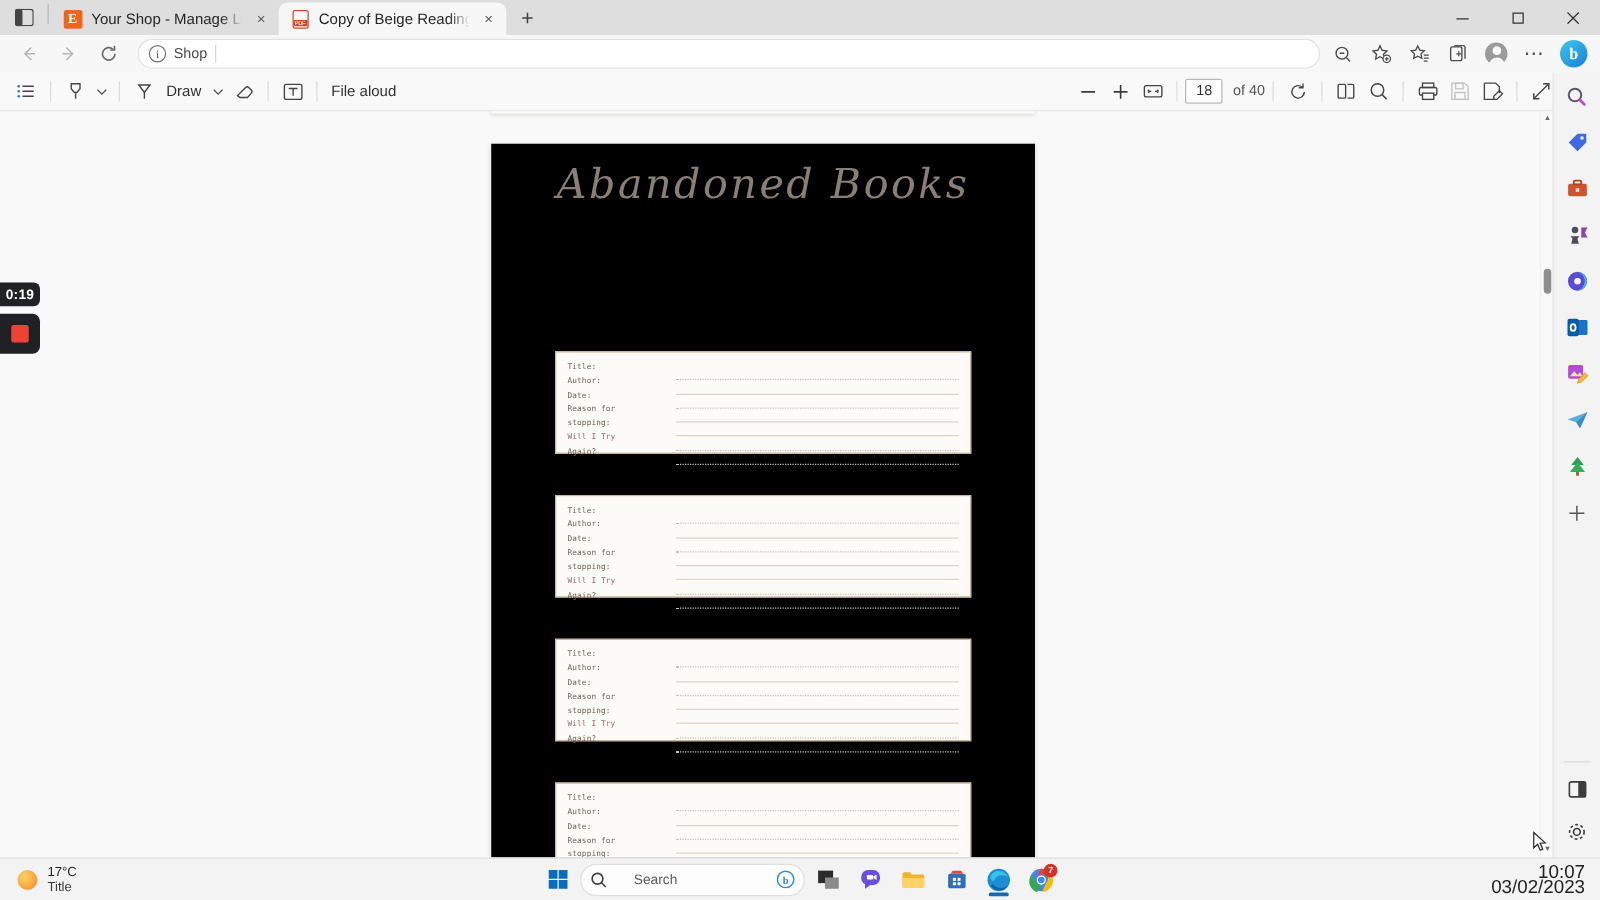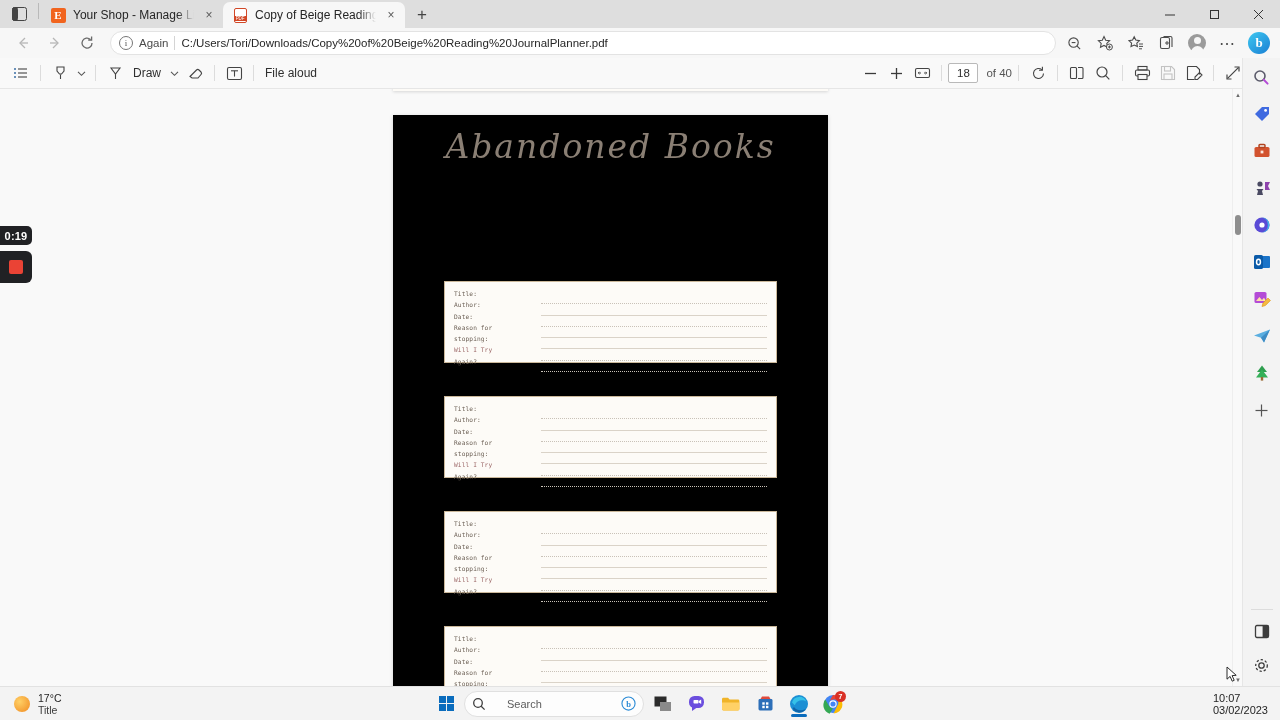--- a/index.html
+++ b/index.html
@@ -197,21 +197,21 @@
   .search-txt { font-size: 11px; color: #5c5c5c; flex: 1 1 auto; }
   .tb-app { width: 30px; height: 28px; display: flex; align-items: center; justify-content: center; position: relative; }
   .tb-app.active::after {
     content:""; position:absolute; bottom:1px; left:7px; width:16px; height:2.5px; background:#0a6cbd; border-radius:2px;
   }
   .badge {
     position: absolute; top: 1px; right: 2px; width: 11px; height: 11px; border-radius: 50%;
     background: #d93025; color: #fff; font-size: 7px; line-height: 11px; text-align: center; font-weight: bold;
   }
   .tray { margin-left: auto; display: flex; align-items: center; gap: 10px; padding-right: 12px; }
-  .clock { font-size: 11px; line-height: 12px; color: #1f1f1f; text-align: left; }
+  .clock { font-size: 15px; line-height: 12px; color: #1f1f1f; text-align: right; }
   .cursor { position: absolute; left: 1226px; bottom: 33px; }
 </style>
 </head>
 <body>
 
 <div id="app">
 
   <div class="tabstrip">
     <div class="tab-mgr">
       <svg width="15" height="14" viewBox="0 0 15 14">
@@ -274,23 +274,22 @@
     </div>
     <div class="navbtn">
       <svg width="16" height="16" viewBox="0 0 16 16">
           <path d="M13 8a5 5 0 1 1-1.6-3.6" fill="none" stroke="currentColor" stroke-width="1.3"></path>
           <path d="M12.6 1.6 L12.6 5 L9.2 5" fill="none" stroke="currentColor" stroke-width="1.3"></path>
         </svg>
     </div>
 
     <div class="omnibox">
       <span class="omni-info">i</span>
-      <span class="omni-file">Again</span>
+      <span class="omni-file">Shop</span>
       <span class="omni-div"></span>
-      <span class="omni-url">C:/Users/Tori/Downloads/Copy%20of%20Beige%20Reading%20JournalPlanner.pdf</span>
     </div>
 
     <div class="omni-icons">
       <span class="bar-ico">
         <svg width="15" height="15" viewBox="0 0 16 16">
             <circle cx="7" cy="7" r="5" fill="none" stroke="currentColor" stroke-width="1.2"></circle>
             <line x1="5" y1="7" x2="9" y2="7" stroke="currentColor" stroke-width="1.2"></line>
             <line x1="10.6" y1="10.6" x2="14" y2="14" stroke="currentColor" stroke-width="1.2"></line>
           </svg>
       </span>

